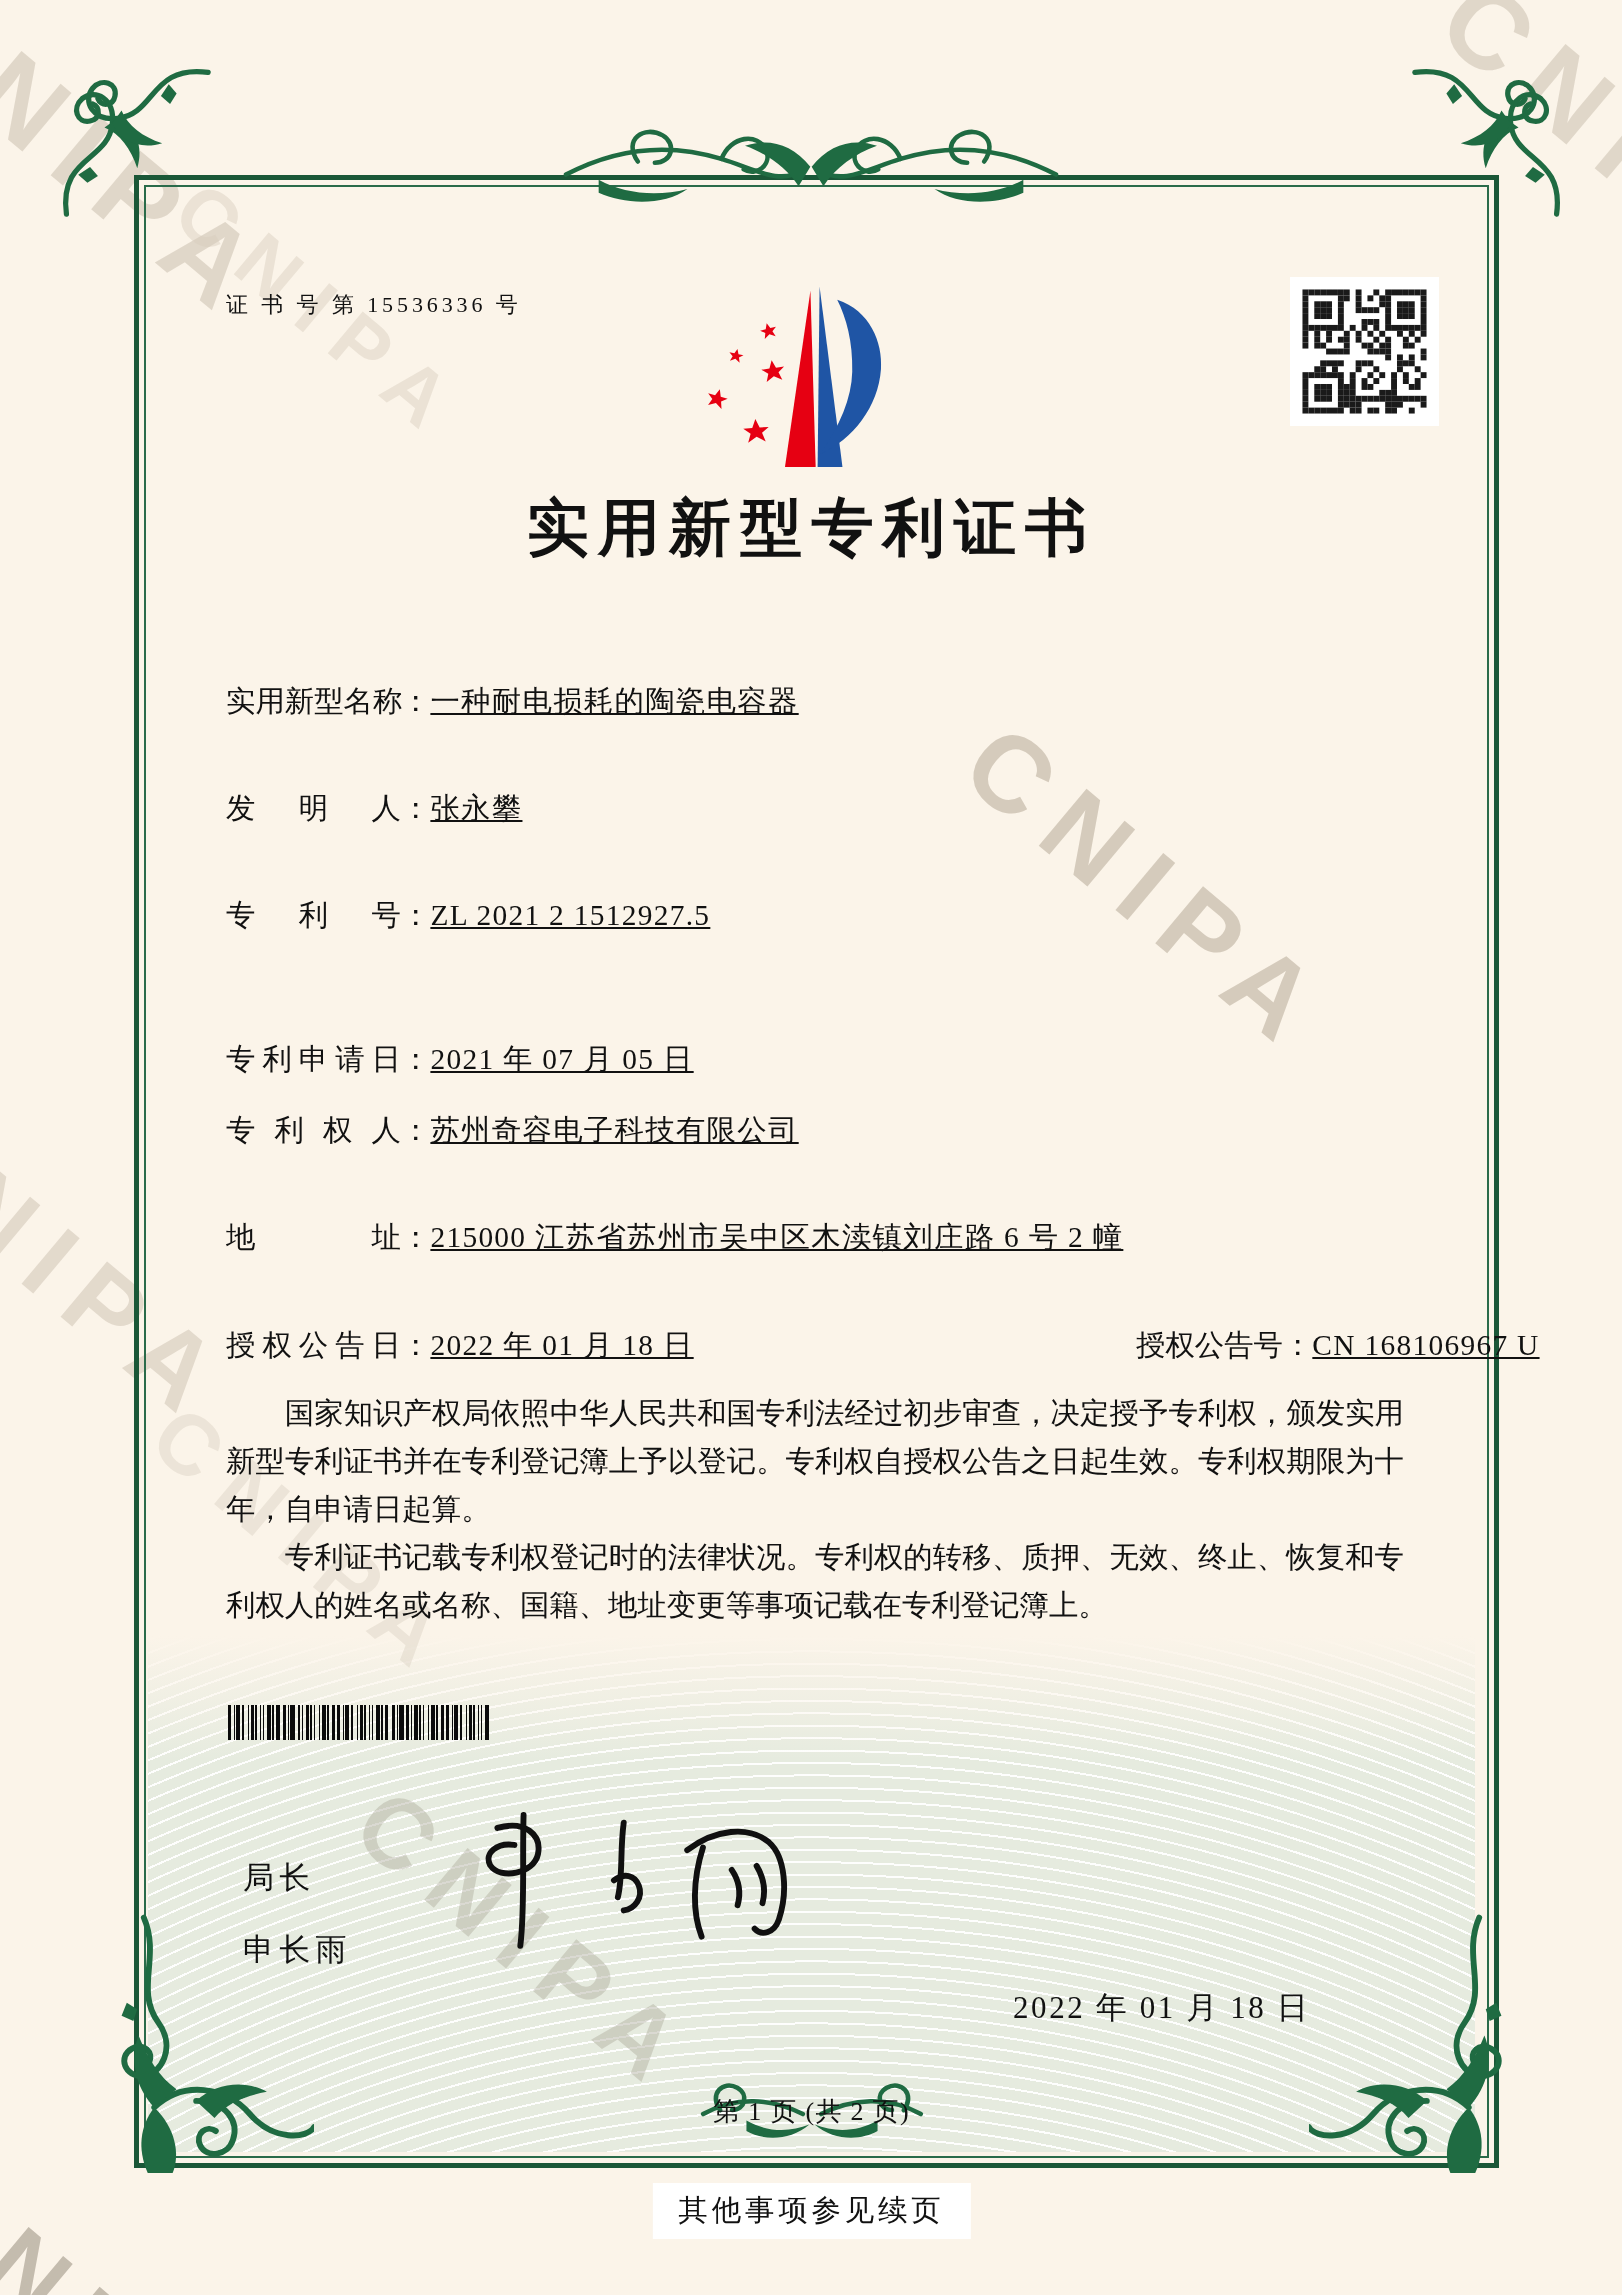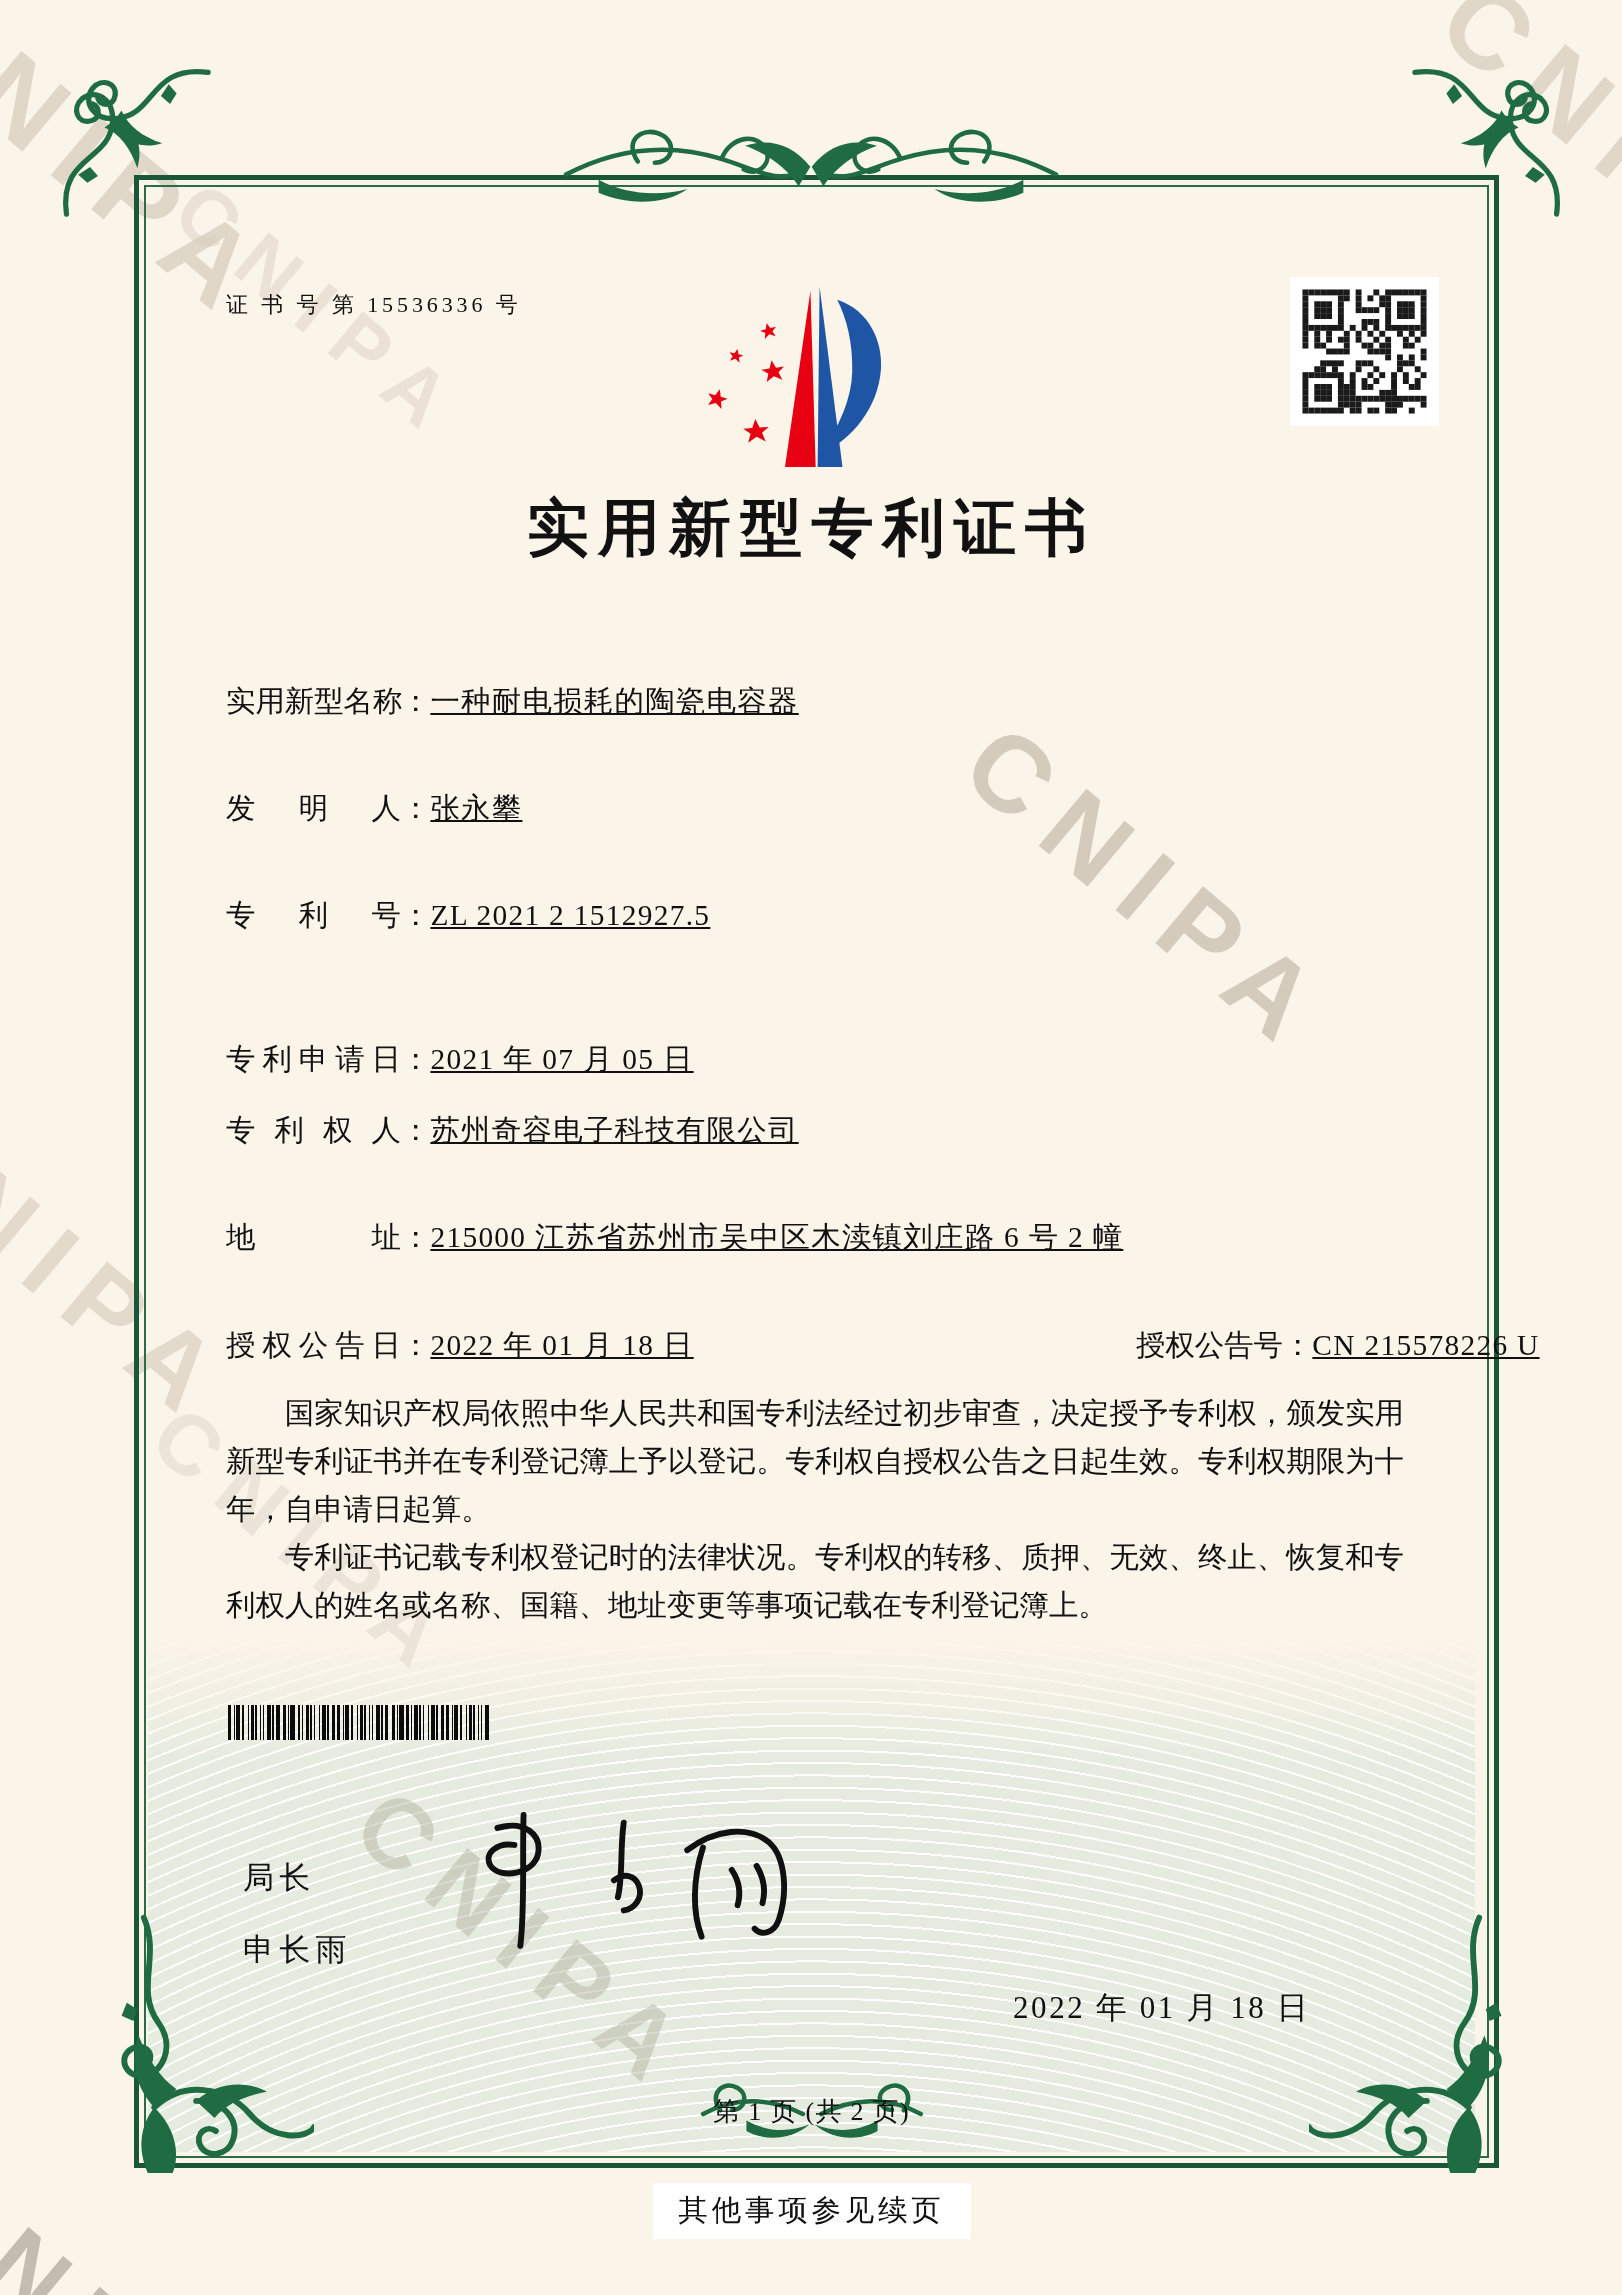--- a/index.html
+++ b/index.html
@@ -455,21 +455,21 @@
     <span class="lab">专利申请日</span><span class="colon">：</span><span class="val">2021 年 07 月 05 日</span>
   </div>
   <div class="row" style="top:1111px;">
     <span class="lab">专利权人</span><span class="colon">：</span><span class="val">苏州奇容电子科技有限公司</span>
   </div>
   <div class="row" style="top:1218px;">
     <span class="lab">地址</span><span class="colon">：</span><span class="val">215000 江苏省苏州市吴中区木渎镇刘庄路 6 号 2 幢</span>
   </div>
   <div class="row" style="top:1326px;width:1178px;">
     <span class="lab">授权公告日</span><span class="colon">：</span><span class="val">2022 年 01 月 18 日</span>
-    <span id="row-grant2"><span>授权公告号</span><span>：</span><span class="val">CN 215578226 U</span></span>
+    <span id="row-grant2"><span>授权公告号</span><span>：</span><span class="val">CN 168106967 U</span></span>
   </div>
 
   <div id="body-text">
     <p>国家知识产权局依照中华人民共和国专利法经过初步审查，决定授予专利权，颁发实用新型专利证书并在专利登记簿上予以登记。专利权自授权公告之日起生效。专利权期限为十年，自申请日起算。</p>
     <p>专利证书记载专利权登记时的法律状况。专利权的转移、质押、无效、终止、恢复和专利权人的姓名或名称、国籍、地址变更等事项记载在专利登记簿上。</p>
   </div>
 
   <div id="barcode">
       <div class="b" style="width:3.1px;margin-right:2.9px;"></div>
       <div class="b" style="width:1px;margin-right:1px;"></div>

